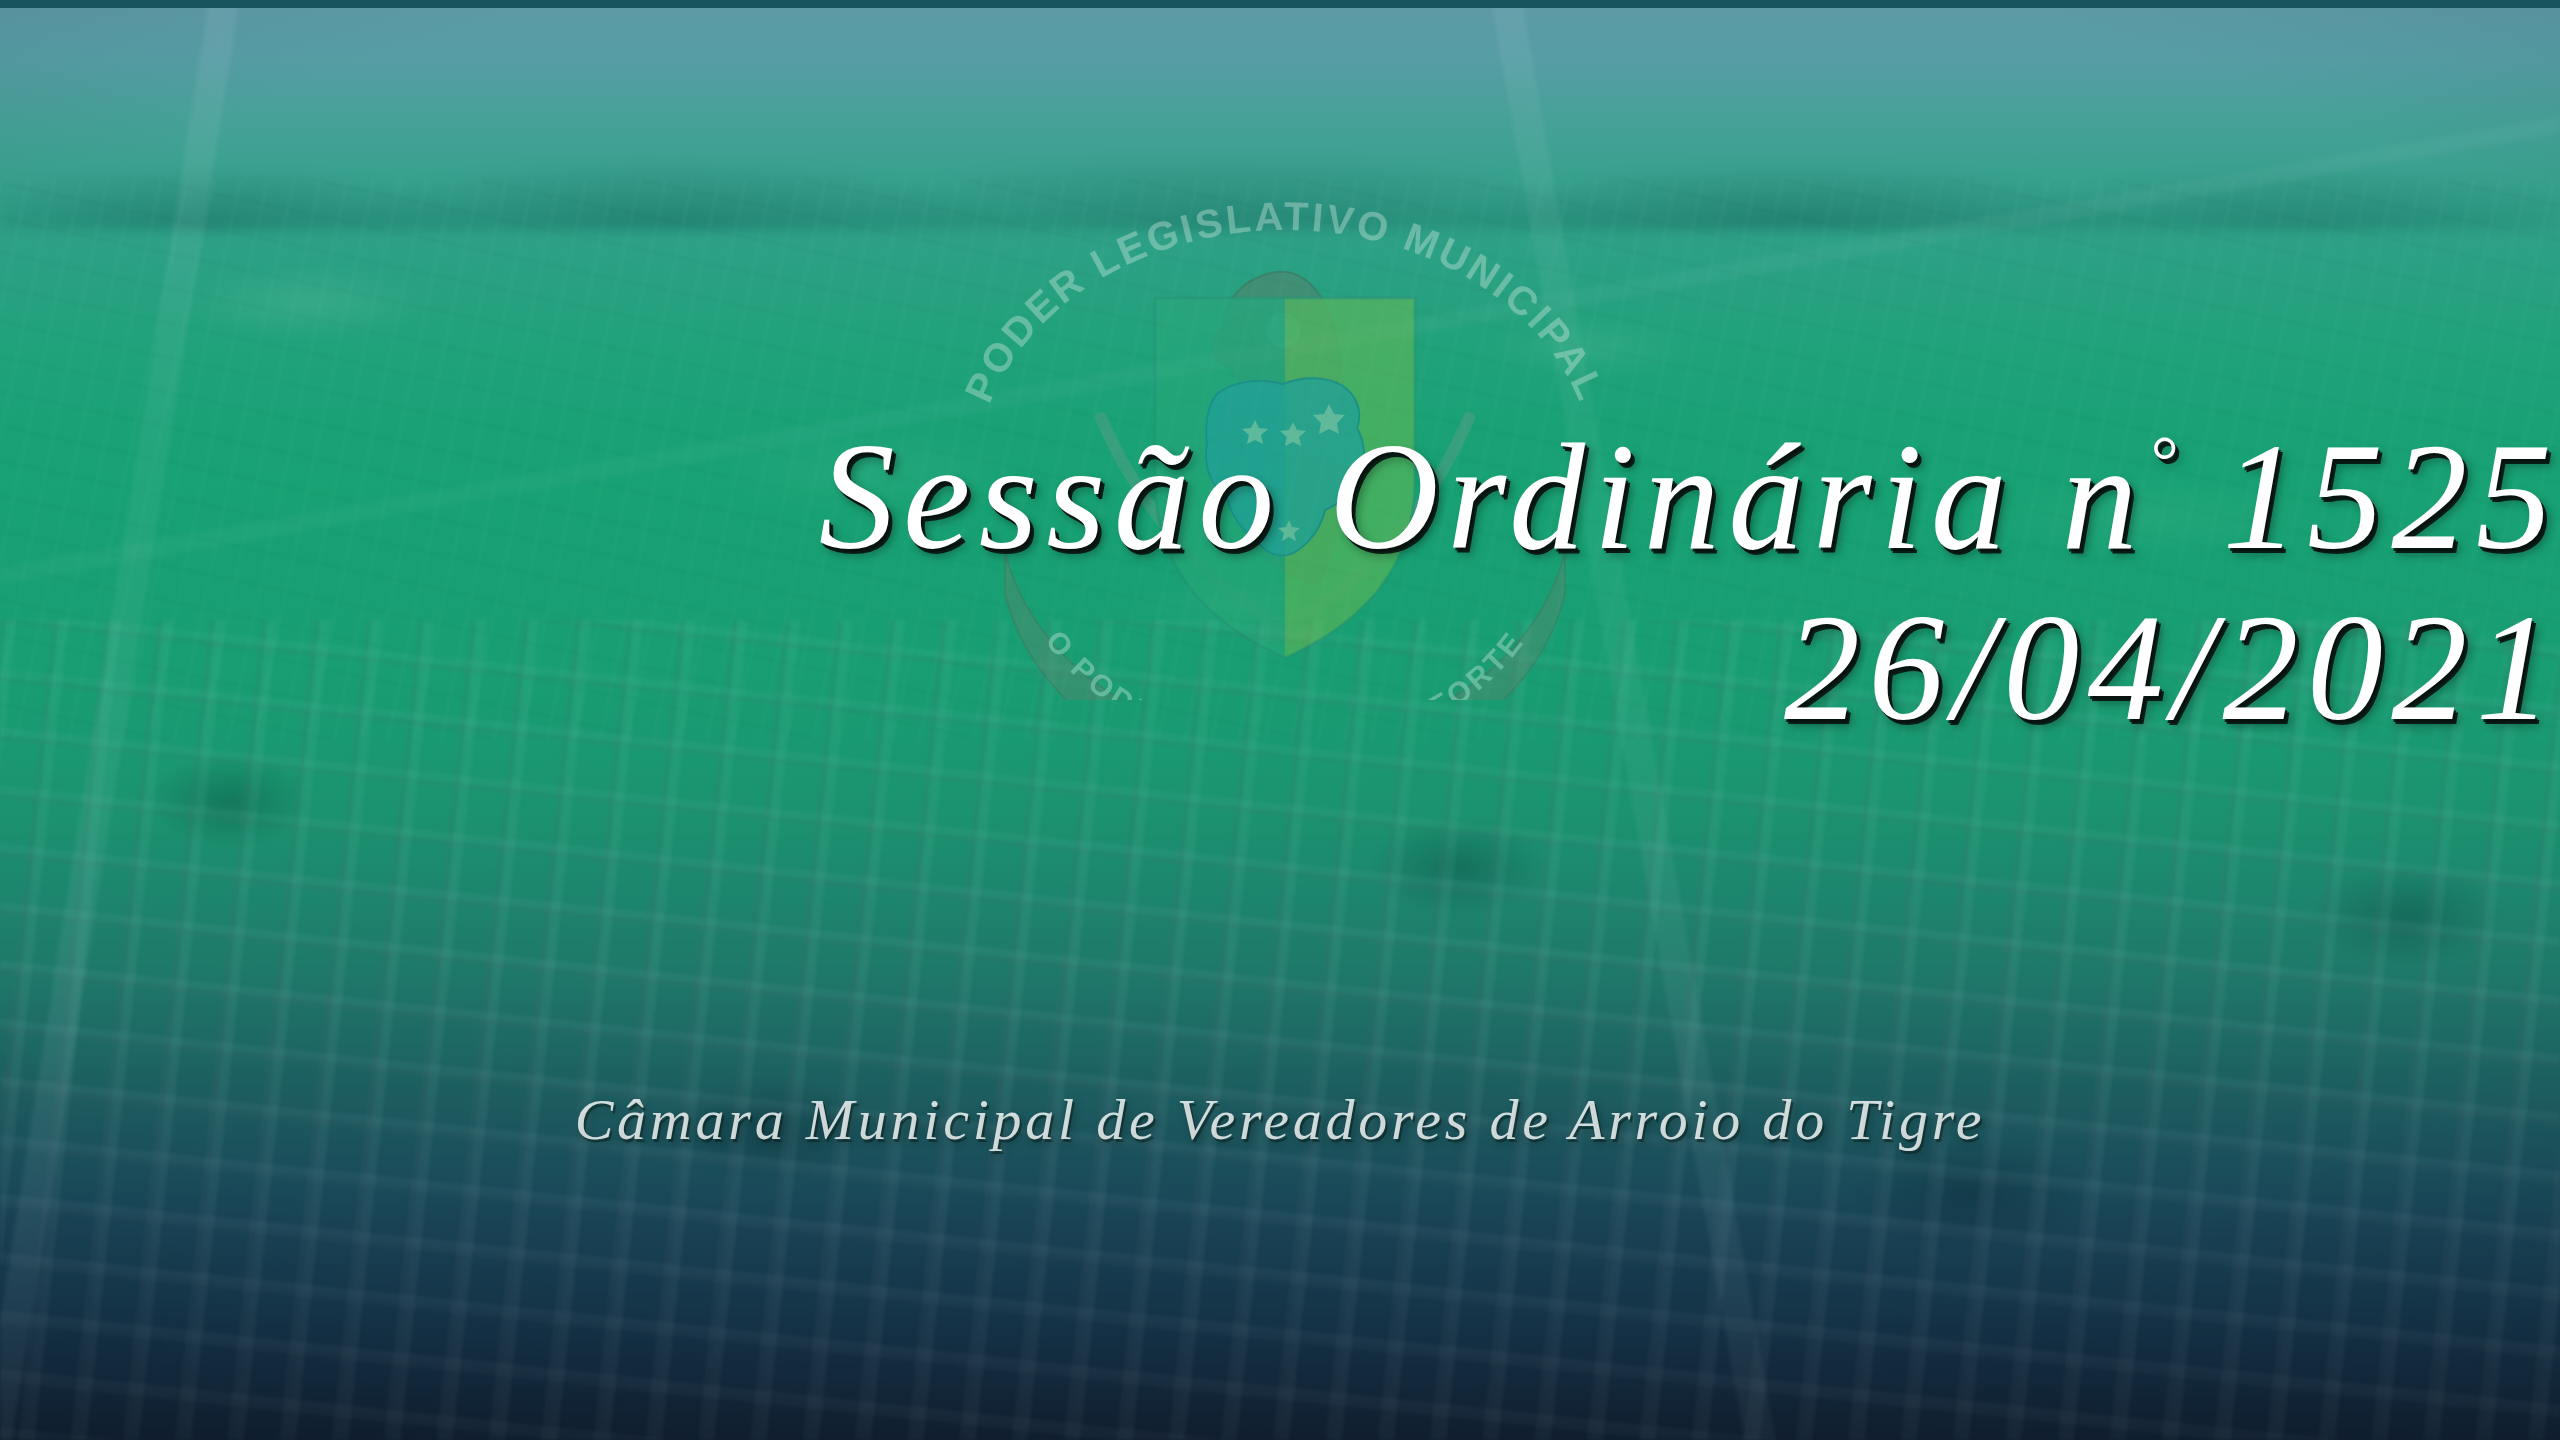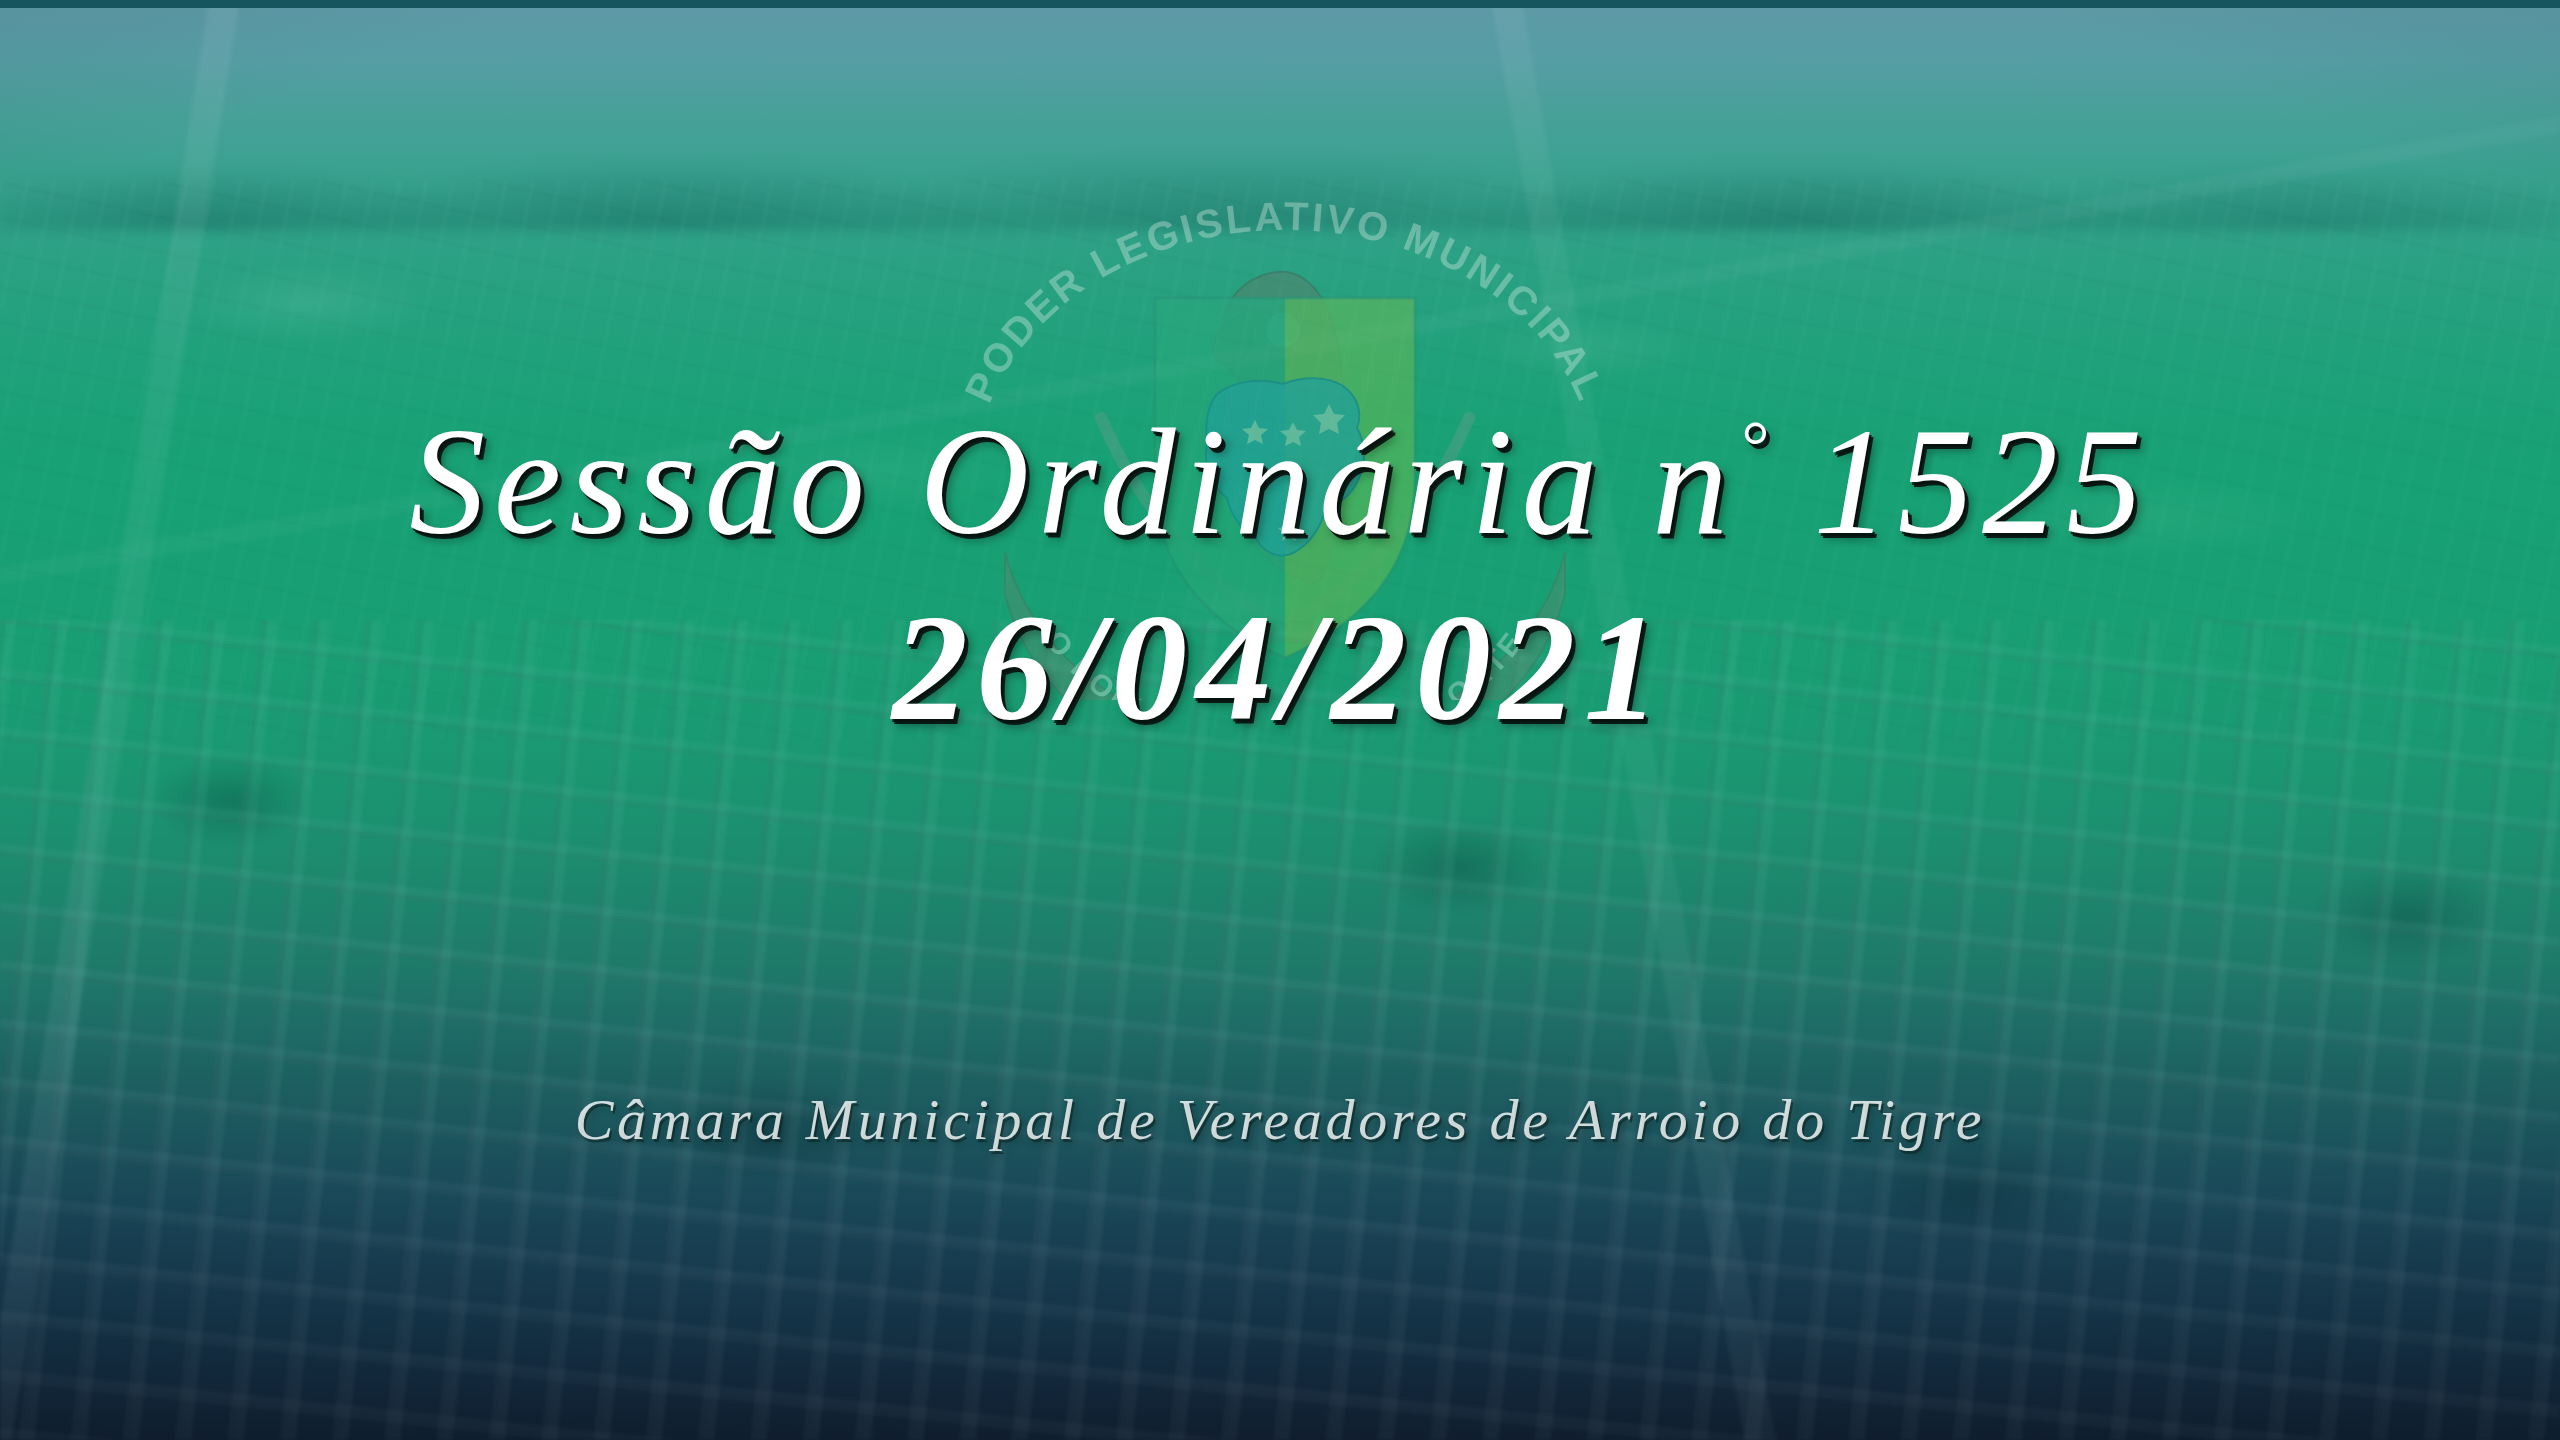--- a/index.html
+++ b/index.html
@@ -133,39 +133,39 @@
     width: 760px;
     height: 520px;
     opacity: .42;
   }
   #emblem svg { width: 100%; height: 100%; display: block; }
 
   
   .titlewrap {
     position: absolute;
     left: 0; right: 0;
-    top: 405px;
-    text-align: center;
+    top: 420px;
+    text-align: right;
     pointer-events: none;
   }
   .title-line {
     font-family: "Liberation Serif", "DejaVu Serif", serif;
     font-style: italic;
     font-weight: 400;
     color: #ffffff;
     letter-spacing: .055em;
     line-height: 1.02;
     text-shadow:
        4px 5px 0 rgba(8,18,14,.92),
        2px 3px 0 rgba(8,18,14,.85),
        6px 7px 10px rgba(0,0,0,.35);
     white-space: nowrap;
   }
   .title-line.l1 { font-size: 152px; }
-  .title-line.l2 { font-size: 152px; margin-top: 31px; font-weight: bold; }
+  .title-line.l2 { font-size: 152px; margin-top: 16px; }
 
   .deg {
     font-size: .46em;
     vertical-align: .92em;
     letter-spacing: 0;
     margin-left: .04em;
     margin-right: .18em;
   }
   .spacer-n { margin-left: .22em; }
 

